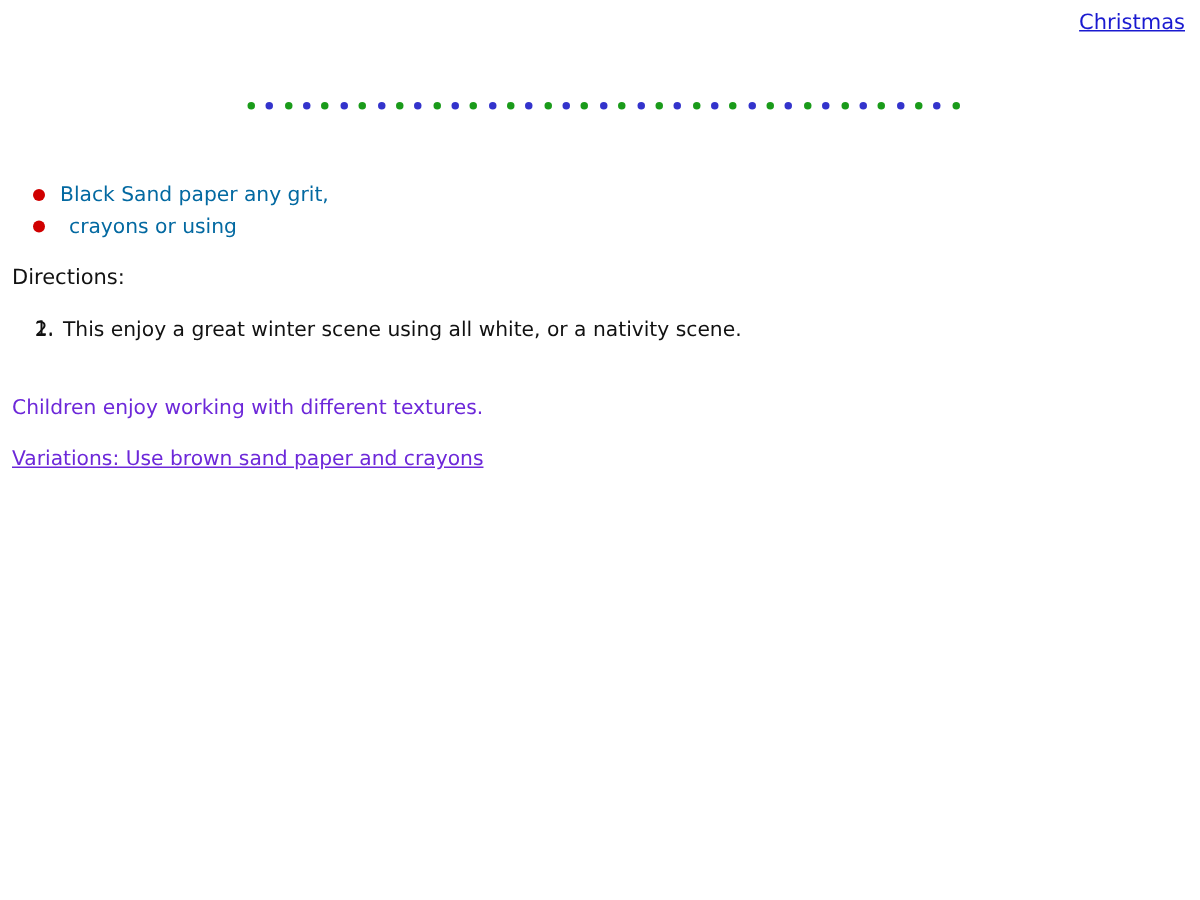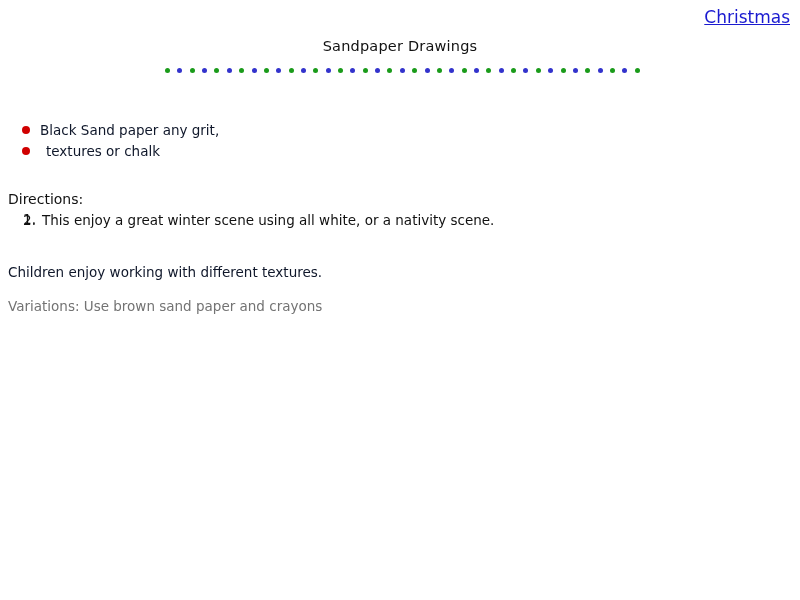--- a/index.html
+++ b/index.html
@@ -20,21 +20,21 @@
     position: relative;
     width: 800px;
     height: 600px;
   }
 
   
   .top-link {
     position: absolute;
     top: 7px;
     right: 10px;
-    font-size: 17px;
+    font-size: 14px;
     color: #1a1ad0;
     text-decoration: underline;
     font-family: "DejaVu Sans", sans-serif;
     cursor: pointer;
     margin-left: 46px;
   }
 
   
   .title {
     position: absolute;
@@ -65,37 +65,37 @@
     border-radius: 50%;
   }
 
   .section-head {
     position: absolute;
     left: 8px;
     font-size: 14px;
     color: #111111;
   }
   #materials-head { top: 91px; }
-  #directions-head { top: 191px; }
+  #directions-head { top: 177px; }
 
   
   .bullets {
     position: absolute;
     top: 120px;
     left: 14px;
     margin: 0;
     padding: 0;
     list-style: none;
   }
   .bullets li {
     position: relative;
     padding-left: 26px;
     font-size: 13.5px;
     line-height: 20px;
-    color: #0f172a;
+    color: #0369a1;
     margin-bottom: 1px;
   }
   .bullets li .dot {
     position: absolute;
     left: 8px;
     top: 6px;
     width: 8px;
     height: 8px;
     border-radius: 50%;
     background: #d00000;
@@ -128,39 +128,39 @@
     width: 18px;
     text-align: right;
     font-size: 13.5px;
   }
 
   .note-red {
     position: absolute;
     top: 264px;
     left: 8px;
     font-size: 13.5px;
-    color: #0f172a;
+    color: #6d28d9;
   }
 
   .note-blue {
     position: absolute;
     top: 298px;
     left: 8px;
     font-size: 13.5px;
-    color: #737373;
+    color: #6d28d9;
+    text-decoration: underline;
   }
 </style>
 </head>
 <body>
 
 <div class="page">
 
   <a class="top-link" href="#">Christmas</a>
 
-  <div class="title">Sandpaper Drawings</div>
 
   <div class="divider">
       <span style="background: rgb(26, 155, 26);"></span>
       <span style="background: rgb(51, 51, 204);"></span>
       <span style="background: rgb(26, 155, 26);"></span>
       <span style="background: rgb(51, 51, 204);"></span>
       <span style="background: rgb(26, 155, 26);"></span>
       <span style="background: rgb(51, 51, 204);"></span>
       <span style="background: rgb(26, 155, 26);"></span>
       <span style="background: rgb(51, 51, 204);"></span>
@@ -198,21 +198,21 @@
     </div>
 
 
   <ul class="bullets">
     <li>
       <span class="dot"></span>
       <span>Black Sand paper any grit,</span>
     </li>
     <li class="indented">
       <span class="dot"></span>
-      <span>textures or chalk</span>
+      <span>crayons or using</span>
     </li>
   </ul>
 
   <div class="section-head" id="directions-head">Directions:</div>
 
   <ol class="numbers">
     <li>
       <span class="num">1.</span>
     </li>
     <li>

